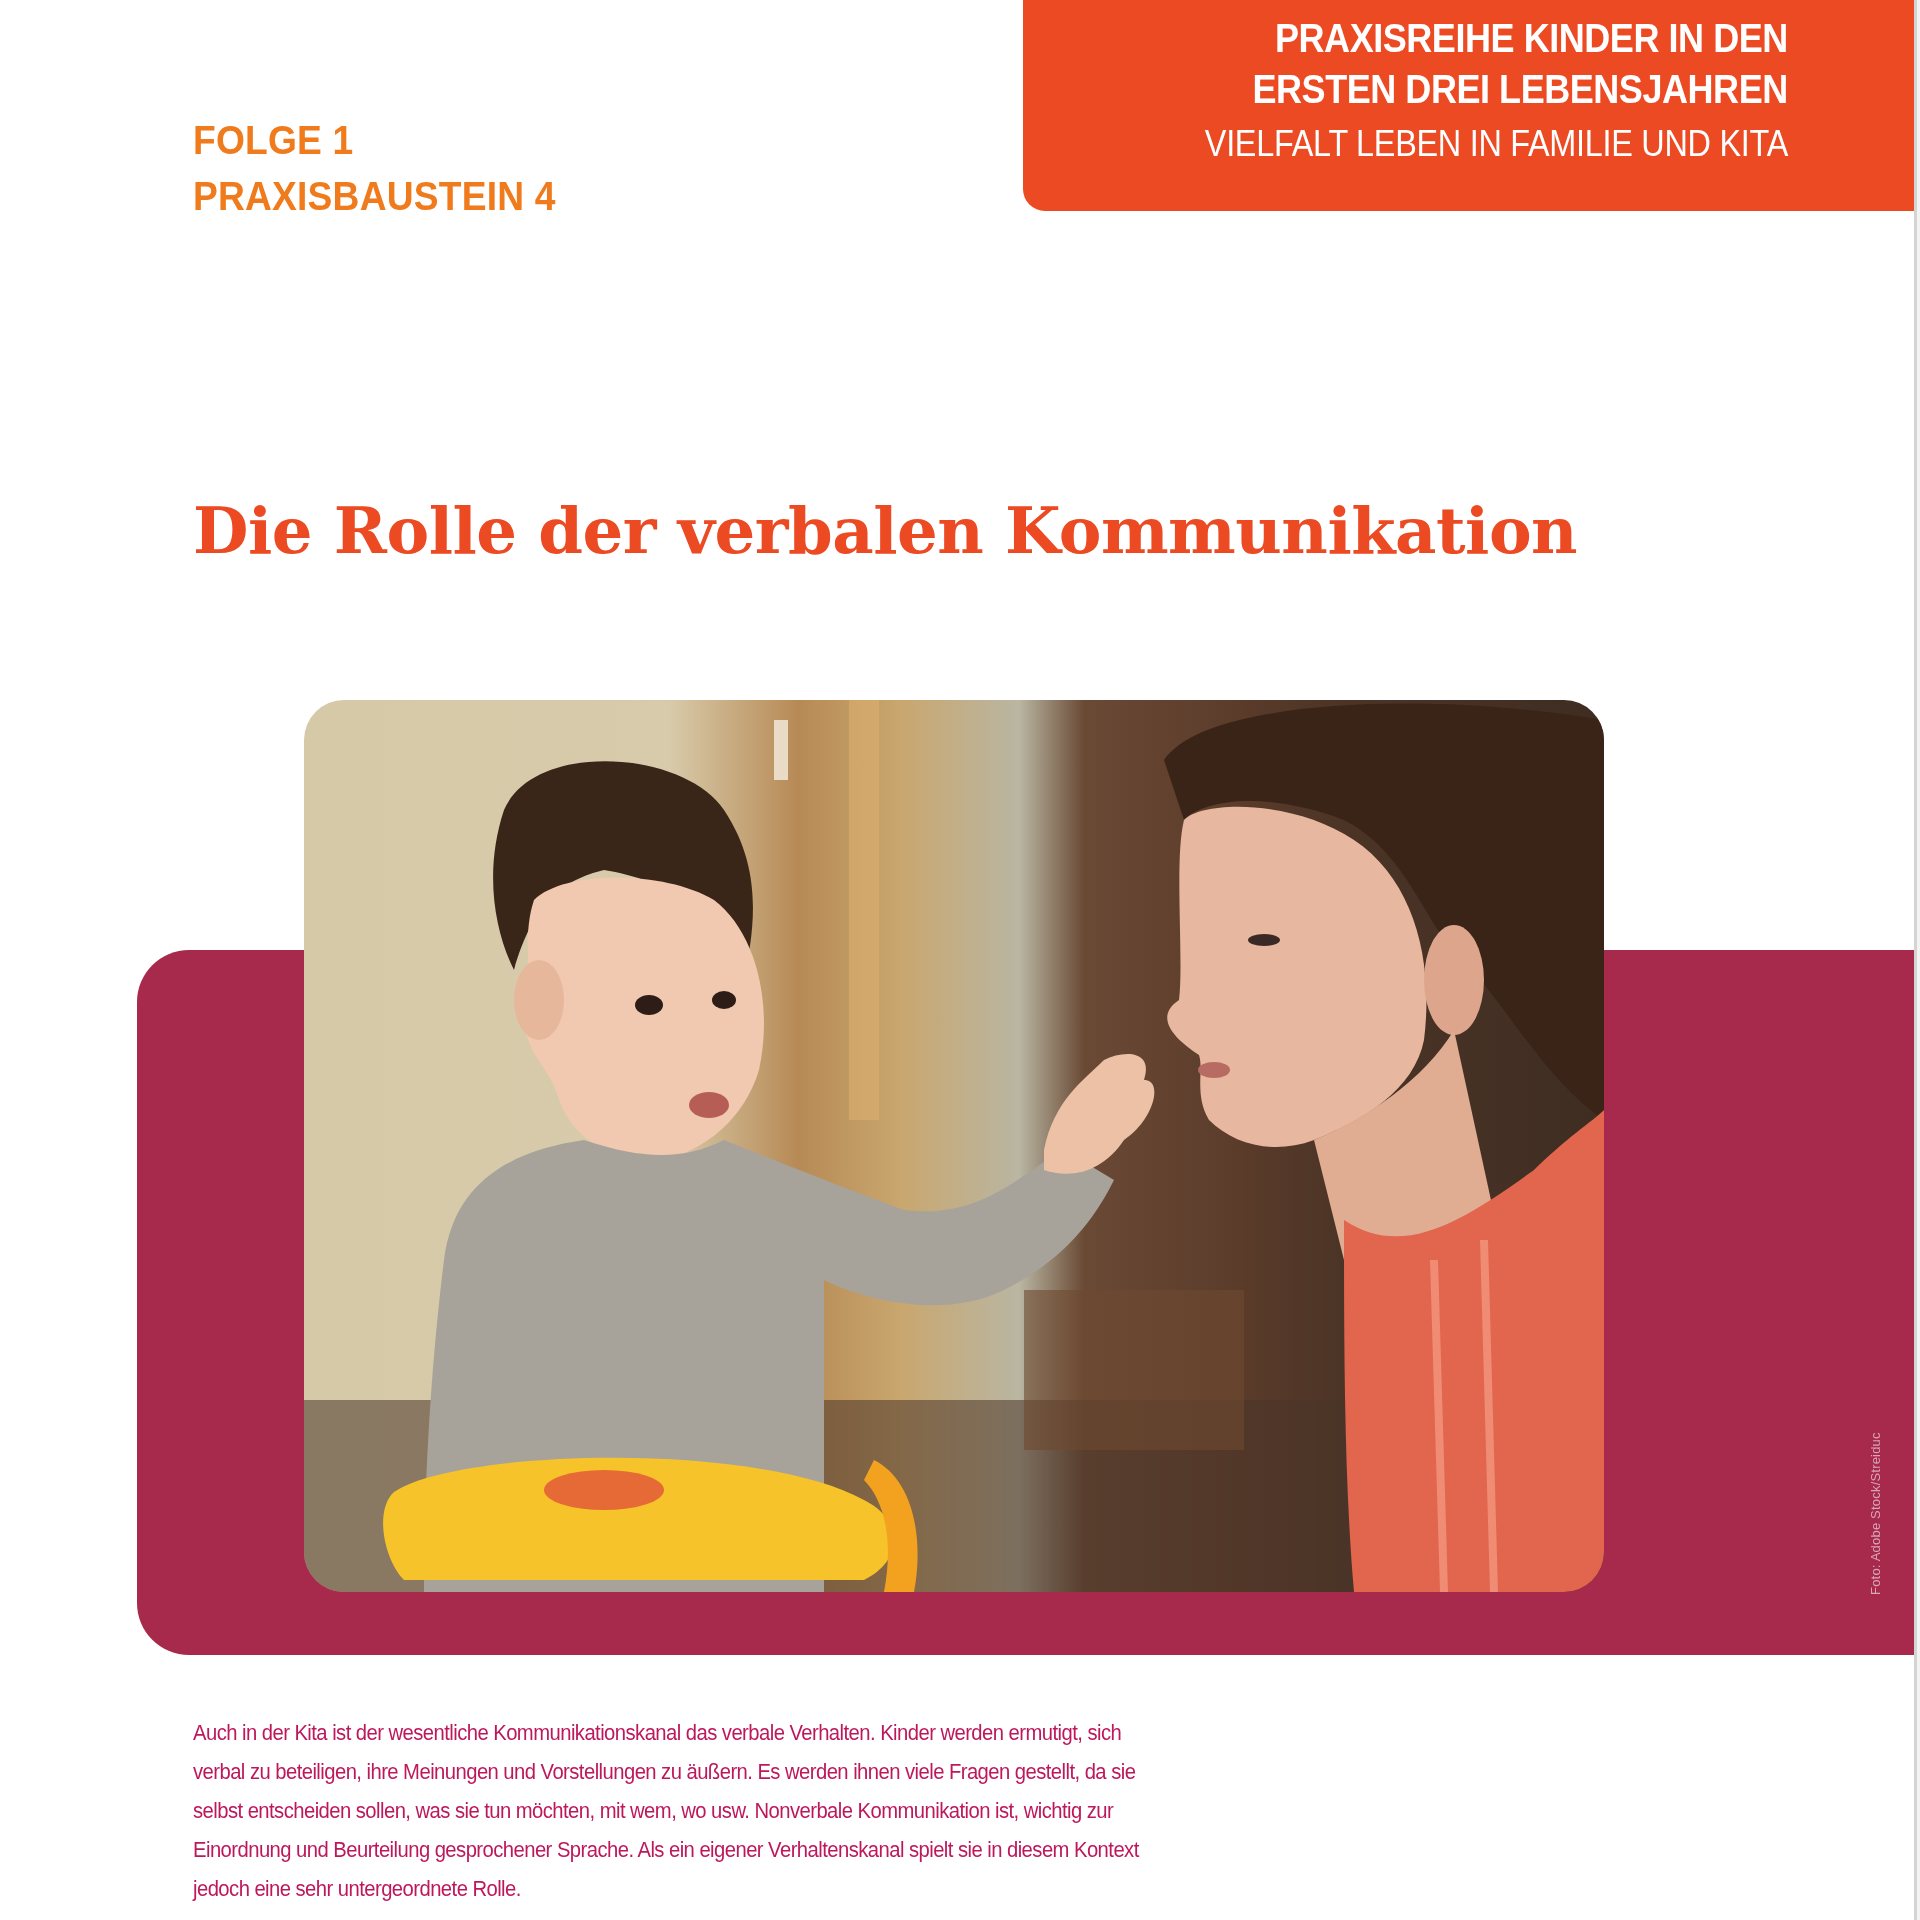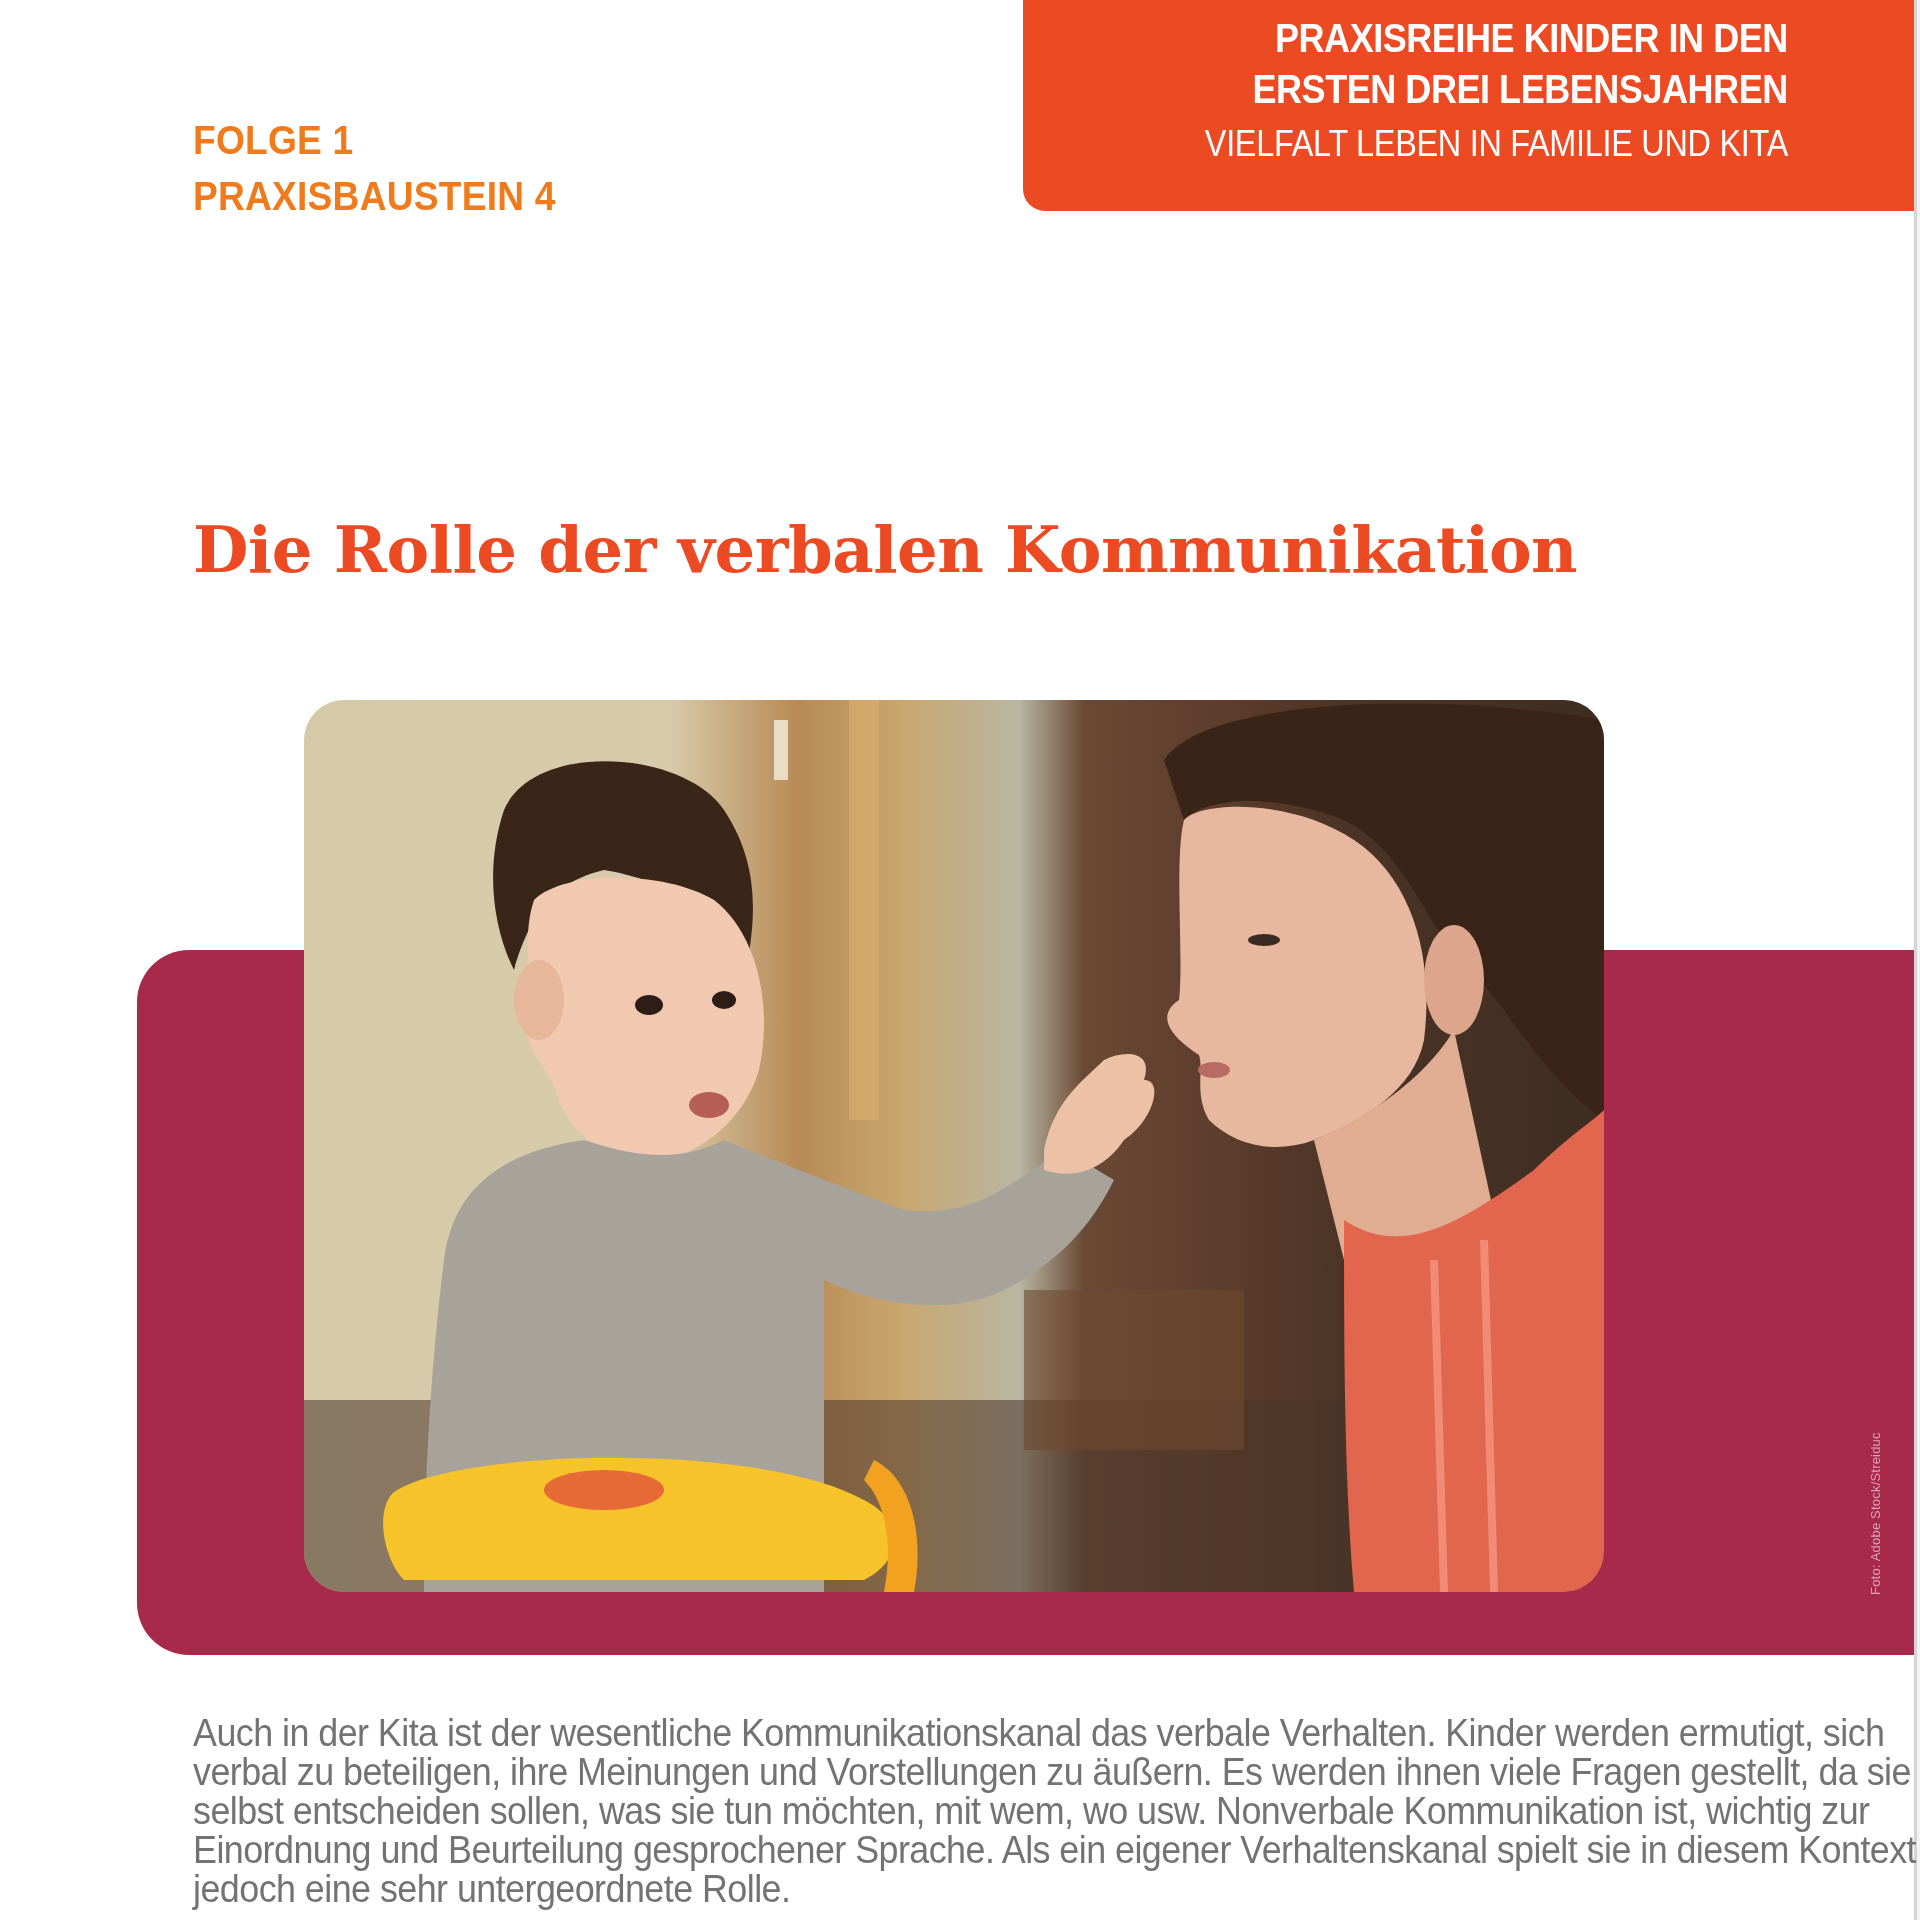--- a/index.html
+++ b/index.html
@@ -36,21 +36,21 @@
   
   .episode {
     position: absolute; left: 193px; color: #f07b1d; font-weight: bold; font-size: 40px;
     line-height: 48px; letter-spacing: 0.2px; white-space: nowrap;
     transform: scaleX(0.93); transform-origin: left center;
   }
   .episode-1 { top: 116px; }
   .episode-2 { top: 172px; }
   
   .page-title {
-    position: absolute; left: 193px; top: 510px; margin: 0;
+    position: absolute; left: 193px; top: 491px; margin: 0;
     font-family: "DejaVu Serif", "Liberation Serif", serif; font-weight: bold;
     font-size: 64px; line-height: 80px; color: #ec4a23; white-space: nowrap;
     letter-spacing: -0.5px;
   }
   
   .band {
     position: absolute; left: 137px; top: 950px; width: 1777px; height: 705px;
     border-top-left-radius: 52px; border-bottom-left-radius: 52px;
     background: #a72a4d;
   }
@@ -62,21 +62,21 @@
   
   .photo {
     position: absolute; left: 304px; top: 700px; width: 1300px; height: 892px;
     border-radius: 40px; overflow: hidden;
     background: linear-gradient(90deg, #d6c9a8 0%, #d8cbab 28%, #b78a55 38%, #c9a76f 46%, #b9b6a2 55%, #6a4a35 60%, #5b3b2a 72%, #4b3426 80%, #3f2d22 100%);
   }
   .photo svg { display: block; }
   
   .body-text {
     position: absolute; left: 193px; top: 1713px; width: 1560px; margin: 0;
-    font-size: 39px; line-height: 39px; color: #737373;
+    font-size: 22px; line-height: 39px; color: #be185d;
     font-family: "Liberation Sans", sans-serif; letter-spacing: -0.6px;
   }
   .body-text span { display: block; white-space: nowrap; transform: scaleX(0.92); transform-origin: left center; }
 </style>
 </head>
 <body>
 
 <div class="page-edge"></div>
 <div class="page-outside"></div>
 

